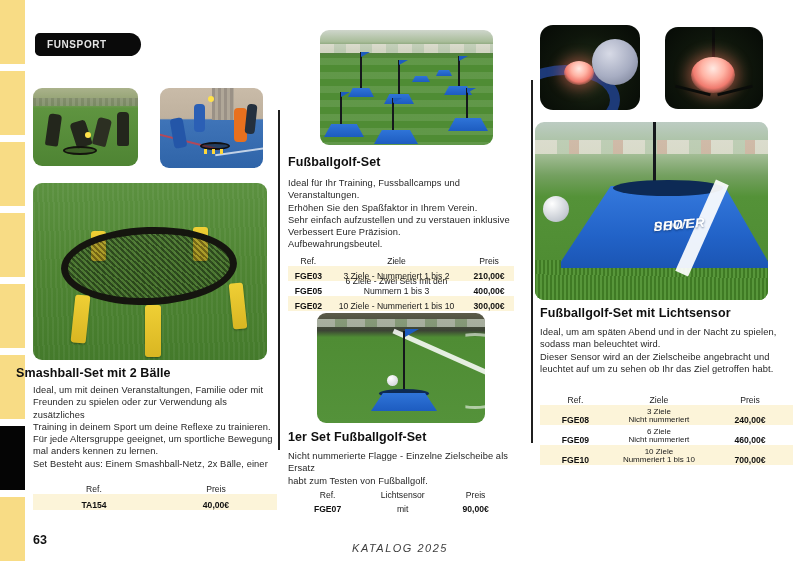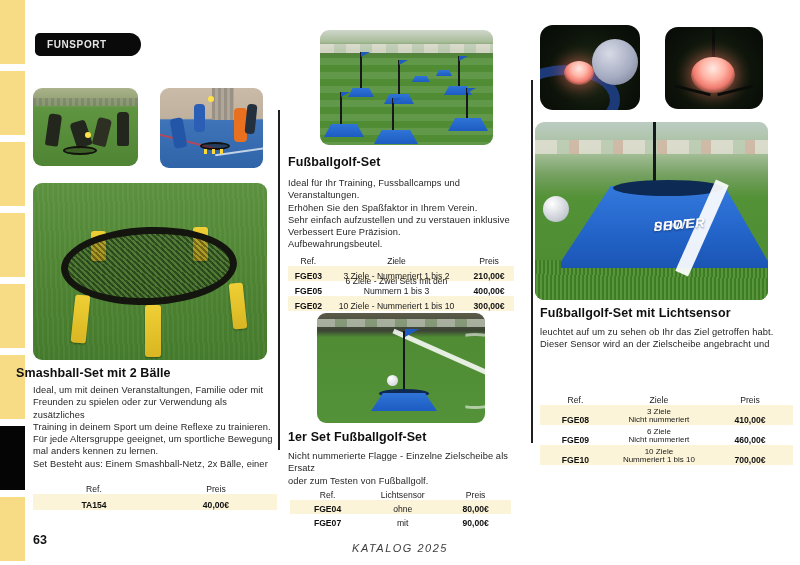--- a/index.html
+++ b/index.html
@@ -290,33 +290,28 @@
   <span class="flag" style="left:88px;top:16px;border-top-width:8px;border-right-width:14px"></span>
   <div class="ball"></div>
   <span class="cone-top" style="left:62px;top:76px;width:50px;height:9px"></span>
   <span class="cone" style="left:54px;top:80px;width:66px;height:18px"></span>
 </div>
 
 <div class="title" style="left:288px;top:430px">1er Set Fußballgolf-Set</div>
 
 <div class="desc" style="left:288px;top:450px;width:230px">
   <div>Nicht nummerierte Flagge - Einzelne Zielscheibe als Ersatz</div>
-  <div>oder zum Testen von Fußballgolf.</div>
+  <div>habt zum Testen von Fußballgolf.</div>
 </div>
 
 <div class="ctable t-einser">
   <div class="trow head">
     <span class="c c1">Ref.</span>
     <span class="c c2">Lichtsensor</span>
     <span class="c c3">Preis</span>
-  </div>
-  <div class="trow hl">
-    <span class="c c1 ref">FGE04</span>
-    <span class="c c2">ohne</span>
-    <span class="c c3 preis">80,00€</span>
   </div>
   <div class="trow">
     <span class="c c1 ref">FGE07</span>
     <span class="c c2">mit</span>
     <span class="c c3 preis">90,00€</span>
   </div>
 </div>
 
 <div class="footer">KATALOG 2025</div>
 
@@ -343,37 +338,39 @@
   <div class="psball"></div>
   <div class="ps-logo">
     <div>POWER</div>
     <div>SHOT</div>
   </div>
 </div>
 
 <div class="title" style="left:540px;top:306px">Fußballgolf-Set mit Lichtsensor</div>
 
 <div class="desc" style="left:540px;top:326px;width:256px">
+  <div>Ideal, um am späten Abend und in der Nacht zu spielen,</div>
+  <div>sodass man beleuchtet wird.</div>
+  <div>Dieser Sensor wird an der Zielscheibe angebracht und</div>
   <div>leuchtet auf um zu sehen ob Ihr das Ziel getroffen habt.</div>
-  <div>Dieser Sensor wird an der Zielscheibe angebracht und</div>
 </div>
 
 <div class="ctable t-licht">
   <div class="trow head">
     <span class="c c1">Ref.</span>
     <span class="c c2">Ziele</span>
     <span class="c c3">Preis</span>
   </div>
   <div class="trow hl">
     <span class="c c1 ref">FGE08</span>
     <span class="c c2 two-line">
       <span style="display:block">3 Ziele</span>
       <span style="display:block">Nicht nummeriert</span>
     </span>
-    <span class="c c3 preis">410,00€</span>
+    <span class="c c3 preis">240,00€</span>
   </div>
   <div class="trow">
     <span class="c c1 ref">FGE09</span>
     <span class="c c2 two-line">
       <span style="display:block">6 Ziele</span>
       <span style="display:block">Nicht nummeriert</span>
     </span>
     <span class="c c3 preis">460,00€</span>
   </div>
   <div class="trow hl">

